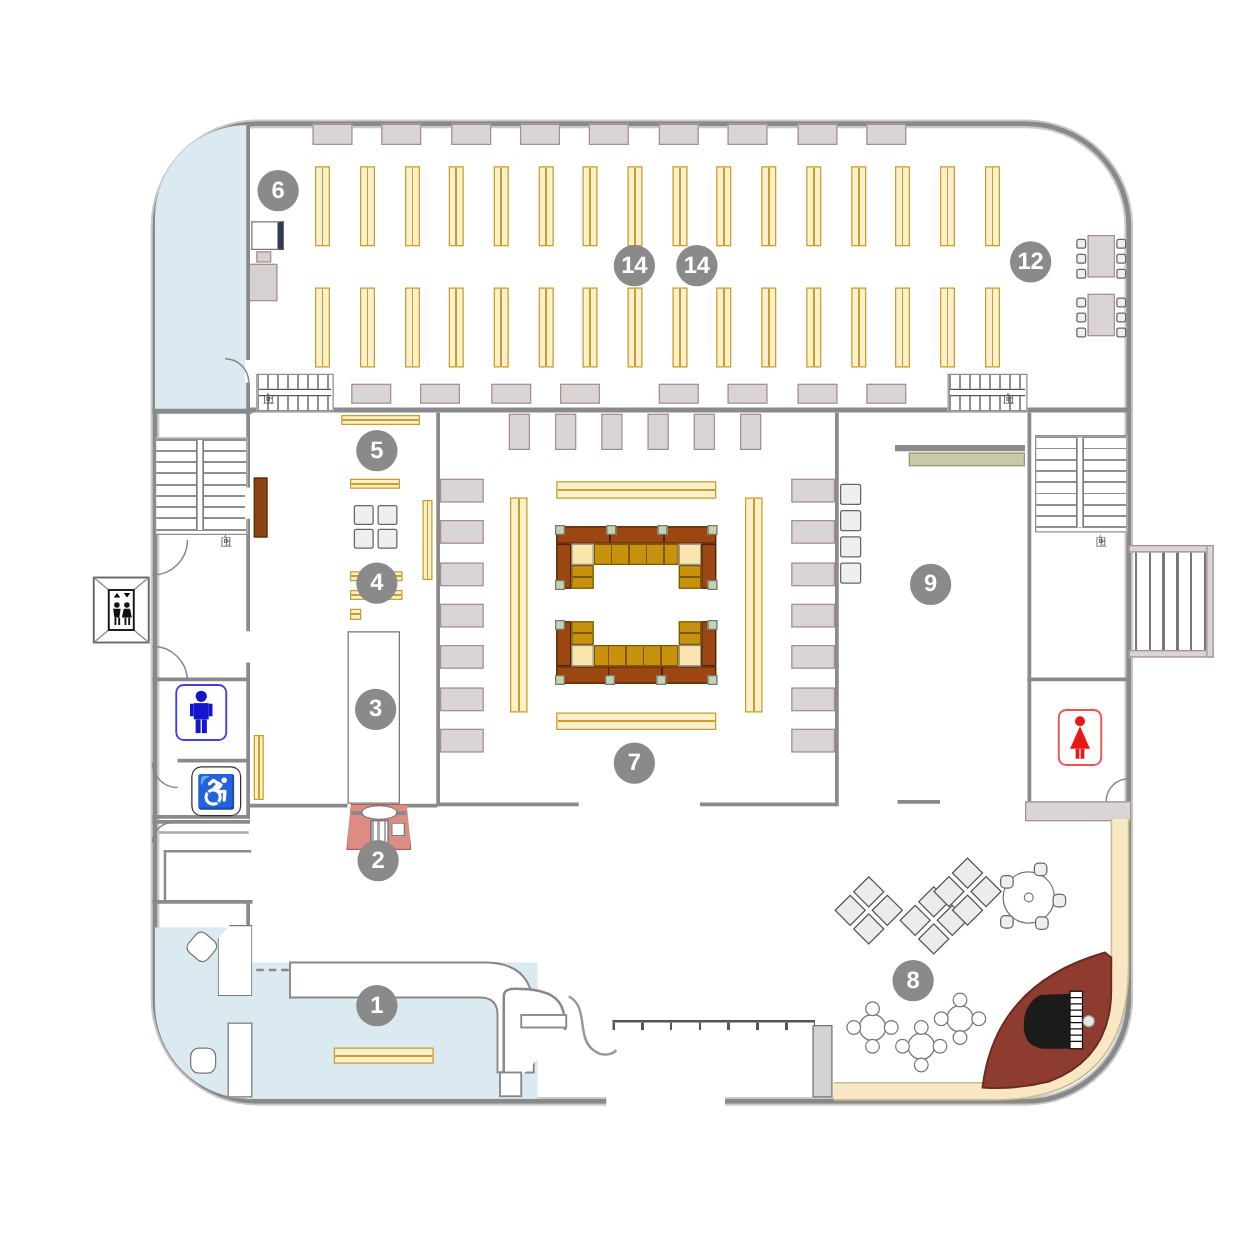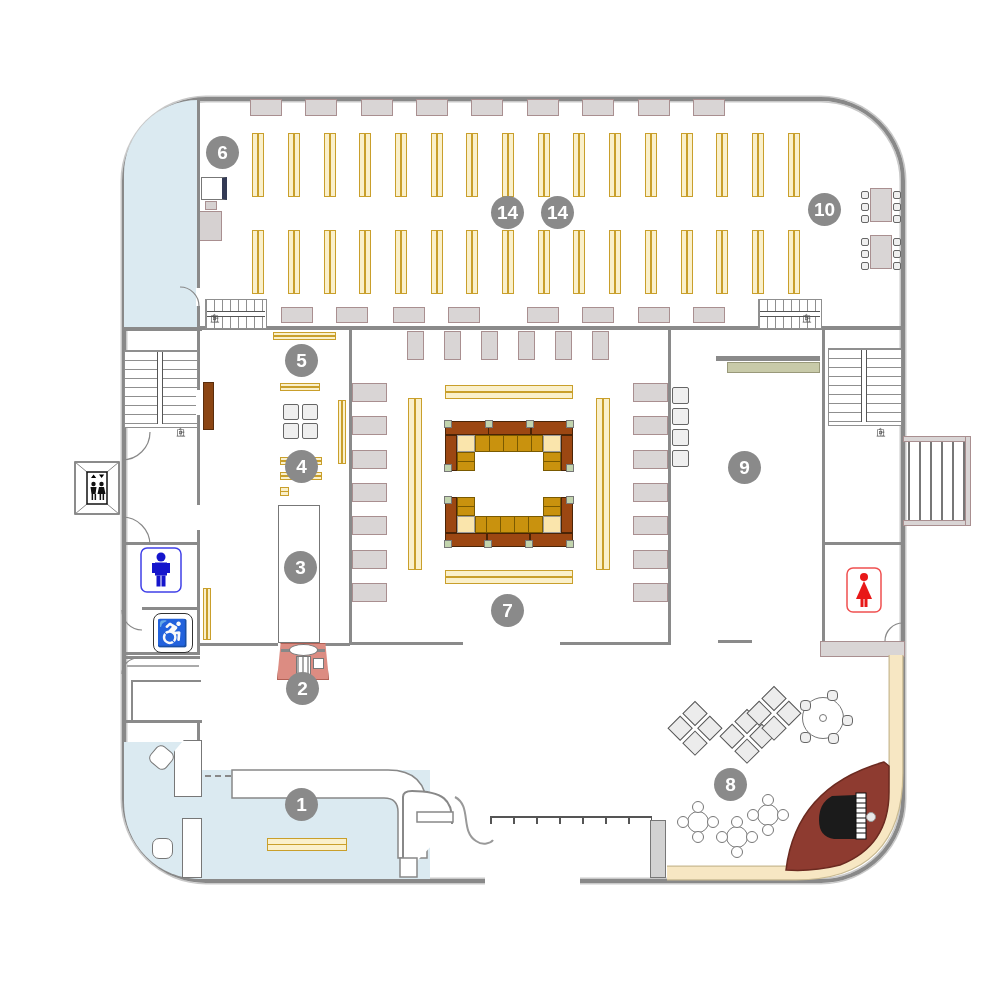--- a/index.html
+++ b/index.html
@@ -167,21 +167,21 @@
 
   <div class="abs marker" style="left:285px;top:788px;">1</div>
   <div class="abs marker" style="left:286px;top:672px;">2</div>
   <div class="abs marker" style="left:284px;top:551px;">3</div>
   <div class="abs marker" style="left:285px;top:450px;">4</div>
   <div class="abs marker" style="left:285px;top:344px;">5</div>
   <div class="abs marker" style="left:206px;top:136px;">6</div>
   <div class="abs marker" style="left:491px;top:594px;">7</div>
   <div class="abs marker" style="left:714px;top:768px;">8</div>
   <div class="abs marker" style="left:728px;top:451px;">9</div>
-  <div class="abs marker" style="left:808px;top:193px;">10</div>
+  <div class="abs marker" style="left:808px;top:193px;">12</div>
   <div class="abs marker" style="left:491px;top:196px;">14</div>
   <div class="abs marker" style="left:541px;top:196px;">14</div>
 <div class="abs wall" style="left: 200px; top: 326px; width: 705px; height: 4px;"></div>
     <div class="abs wall" style="left: 122px; top: 327px; width: 80px; height: 4px;"></div>
     <div class="abs wall" style="left: 197px; top: 99px; width: 3px; height: 230px;"></div>
     <div class="abs wall" style="left: 197px; top: 330px; width: 3px; height: 325px;"></div>
     <div class="abs wall" style="left: 349px; top: 330px; width: 3px; height: 315px;"></div>
     <div class="abs wall" style="left: 668px; top: 330px; width: 3px; height: 315px;"></div>
     <div class="abs wall" style="left: 350px; top: 642px; width: 320px; height: 3px;"></div>
     <div class="abs wall" style="left: 822px; top: 330px; width: 3px; height: 325px;"></div>

